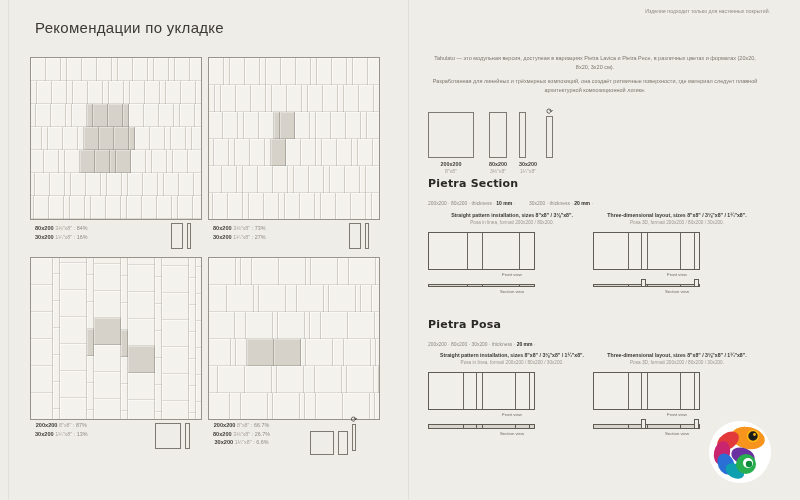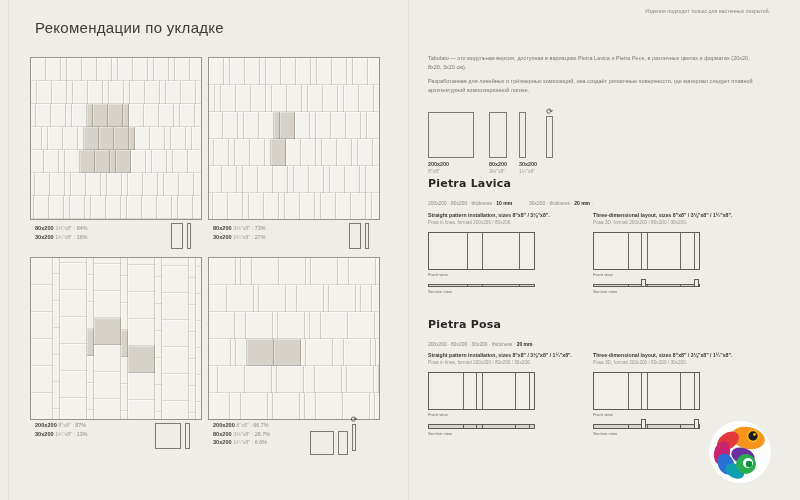--- a/index.html
+++ b/index.html
@@ -1,18 +1,18 @@
 <!DOCTYPE html>
 <html><head>
 <meta charset="utf-8">
 <style>
   html,body{margin:0;padding:0;}
   body{width:800px;height:500px;background:#efede8;font-family:"Liberation Sans",sans-serif;color:#2f2d29;overflow:hidden;position:relative;}
   #page{position:absolute;inset:0;width:800px;height:500px;background:#efede8;}
-  .abs{position:absolute;}
+  .abs{position:absolute;text-align:center;}
   .edge-line{position:absolute;left:8px;top:0;width:1px;height:500px;background:rgba(0,0,0,.05);}
   .divider{position:absolute;left:408px;top:0;width:1px;height:500px;background:rgba(0,0,0,.06);}
 
   .page-title{left:35px;top:19px;font-size:15px;font-weight:500;letter-spacing:.3px;color:#3c3a35;}
 
   
   .diagram{width:172px;height:163px;border:1px solid #97938a;background:#f1efe9;overflow:hidden;box-sizing:border-box;}
   .diagram-inner{position:relative;width:170px;height:161px;overflow:hidden;}
   .tile{position:absolute;background:#f4f2ed;box-sizing:border-box;
         box-shadow:inset -1px 0 0 rgba(125,118,106,.30), inset 0 -1px 0 rgba(125,118,106,.20), inset 1px 1px 0 rgba(255,255,255,.55);}
@@ -478,21 +478,21 @@
     <span class="ticon" style="display:block;width:7px;height:46px"></span>
     <div class="fmt-label1">30x200</div>
     <div class="fmt-label2">1¼"x8"</div>
   </div>
   <div class="abs rot-wrap" style="left:546px;top:116px">
     <span class="rot-arrow">⟳</span>
     <span class="ticon" style="display:block;width:7px;height:42px"></span>
   </div>
 
   
-  <div class="abs sec-heading" style="left:428px;top:177px">Pietra Lavica</div>
+  <div class="abs sec-heading" style="left:428px;top:177px">Pietra Section</div>
   <div class="abs sec-spec" style="left:428px;top:196px">
     <span>200x200 · 80x200 · thickness  ·</span> <b>10 mm</b> <span>·</span><span class="sp"></span><span>30x200 · thickness  ·</span> <b>20 mm</b> <span>·</span>
   </div>
 
   <div class="abs speccol" style="left:428px;top:212px">
     <div class="coltitle">Straight pattern installation, sizes 8"x8" / 3⅛"x8".</div>
     <div class="colsub">Posa in linea, formati 200x200 / 80x200.</div>
     <div class="front">
         <div class="vline" style="left: 35.7143%;"></div>
         <div class="vline" style="left: 50%;"></div>

